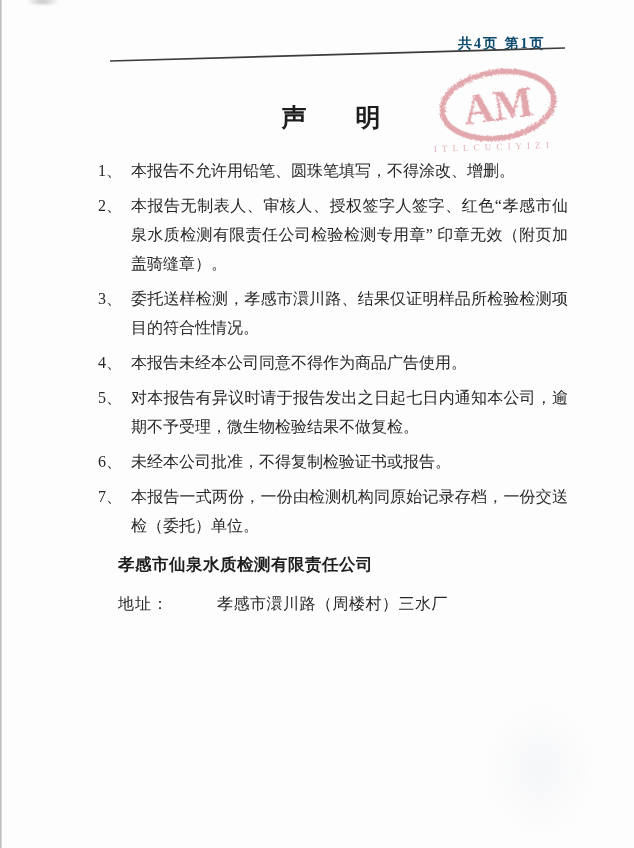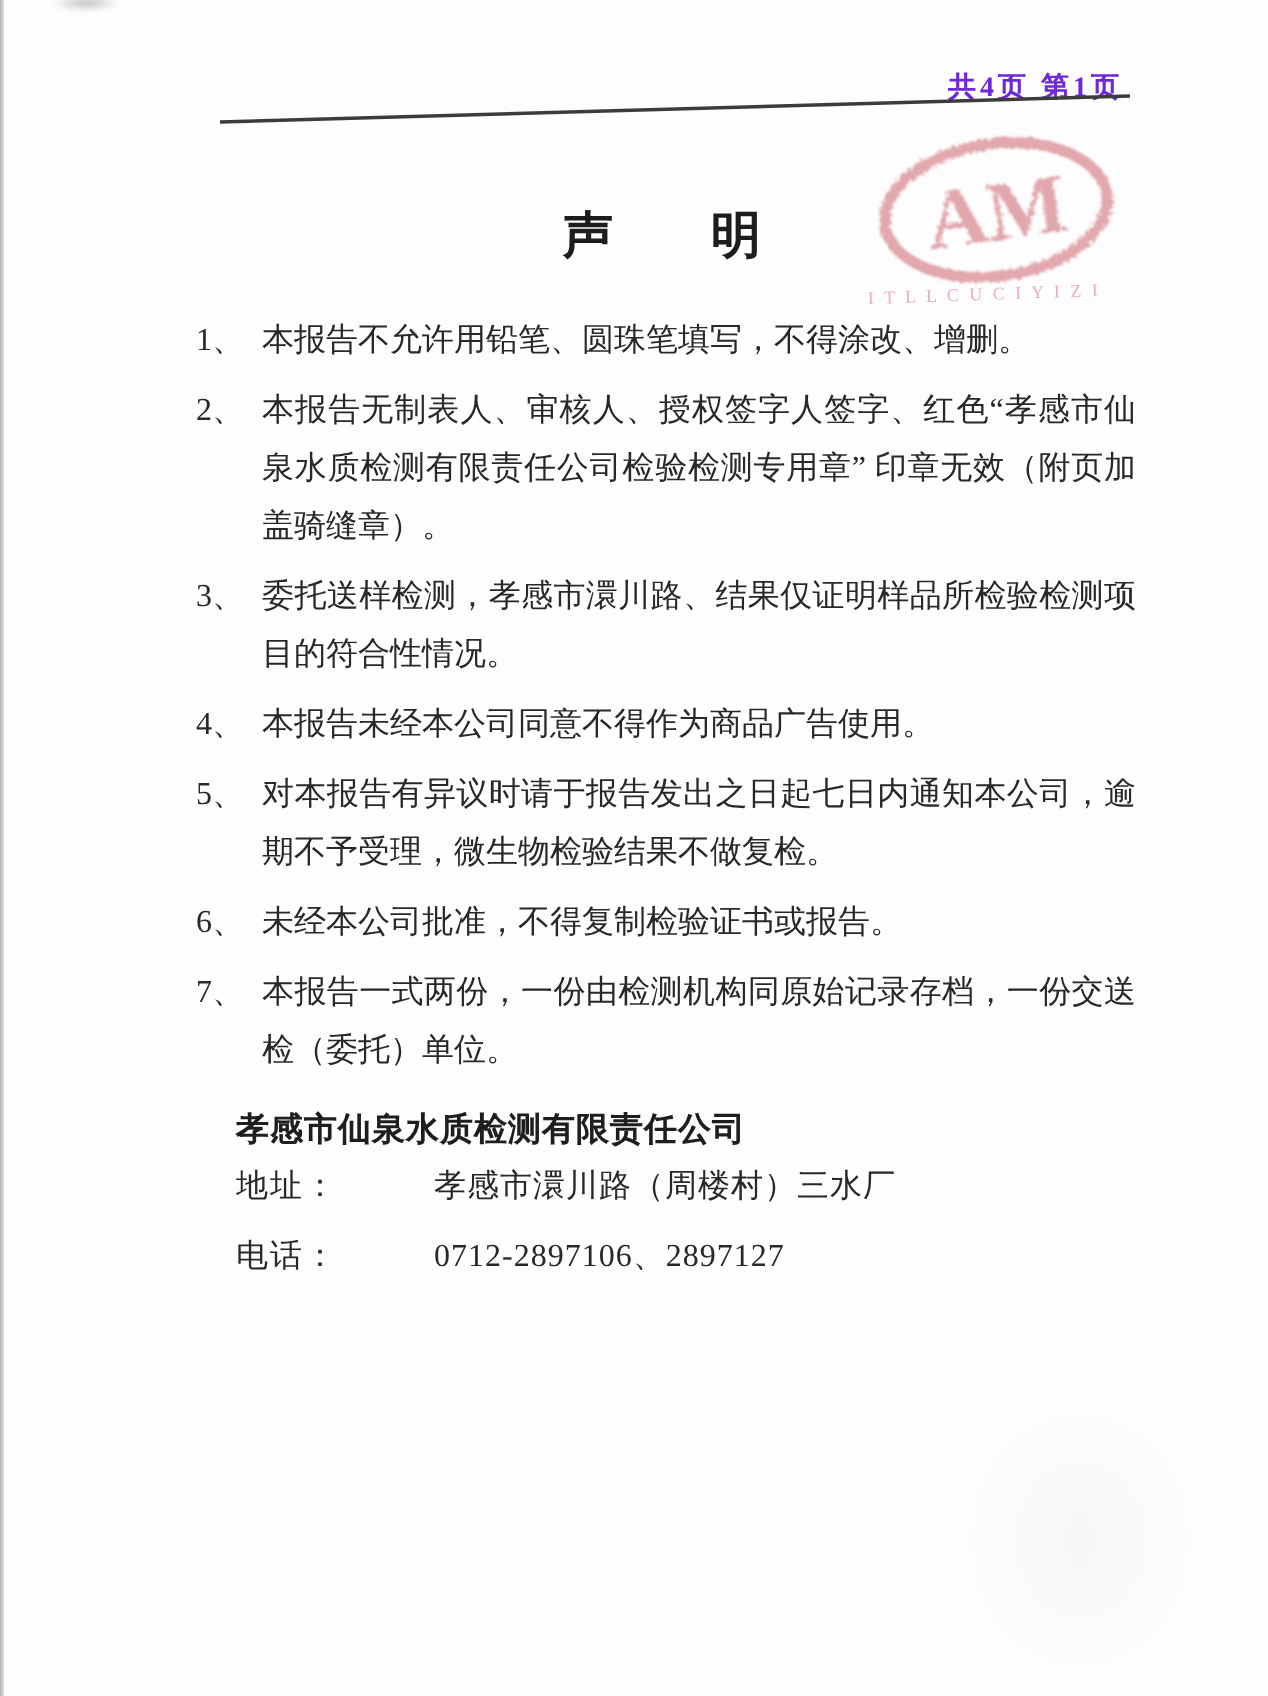--- a/index.html
+++ b/index.html
@@ -26,23 +26,23 @@
     background: radial-gradient(ellipse at center, rgba(120,120,120,.45), rgba(120,120,120,0) 70%);
     filter: blur(1px);
   }
   .ghost-bleed {
     position: absolute; left: 480px; top: 700px; width: 120px; height: 140px;
     background: radial-gradient(ellipse at center, rgba(150,165,190,.07), rgba(150,165,190,0) 70%);
     filter: blur(2px);
   }
   
   .page-info {
-    position: absolute; left: 474px; top: 35px;
+    position: absolute; left: 458px; top: 35px;
     font-size: 14px; font-weight: bold; letter-spacing: 2px;
-    color: #6d28d9;
+    color: #0c4a6e;
     text-align: right;
   }
   .header-line-svg { position: absolute; left: 0; top: 0; width: 634px; height: 80px; }
   
   .stamp { position: absolute; left: 428px; top: 58px; width: 160px; height: 105px; }
   
   .title {
     position: absolute; left: 0; top: 101px; width: 634px;
     text-align: center;
     transform: translateX(20px);
@@ -64,20 +64,21 @@
   .item-number { flex: 0 0 33px; }
   .item-text { flex: 1; width: 434px; text-align: justify; }
   
   .company {
     position: absolute; left: 118px; top: 554px; width: 430px;
     font-size: 16px; color: #282828;
   }
   .company-name {
     font-weight: bold; font-size: 16.5px;
     letter-spacing: .5px;
+    margin-bottom: 10px;
     color: #1e1e1e;
   }
   .info-row { line-height: 35px; white-space: nowrap; }
   .info-label { letter-spacing: 1px; }
   .info-value { letter-spacing: .5px; margin-left: 48px; }
 </style>
 </head>
 <body>
 
 <div class="page">
@@ -140,18 +141,15 @@
       <span class="item-number">7、</span>
       <p class="item-text">本报告一式两份，一份由检测机构同原始记录存档，一份交送检（委托）单位。</p>
     </li>
   </ol>
 
   <div class="company">
     <div class="company-name">孝感市仙泉水质检测有限责任公司</div>
     <div class="info-row">
       <span class="info-label">地址：</span><span class="info-value">孝感市澴川路（周楼村）三水厂</span>
     </div>
-    <div class="info-row">
-      <span class="info-label">电话：</span><span class="info-value">0712-2897106、2897127</span>
-    </div>
   </div>
 
 </div>
 
 </body></html>

